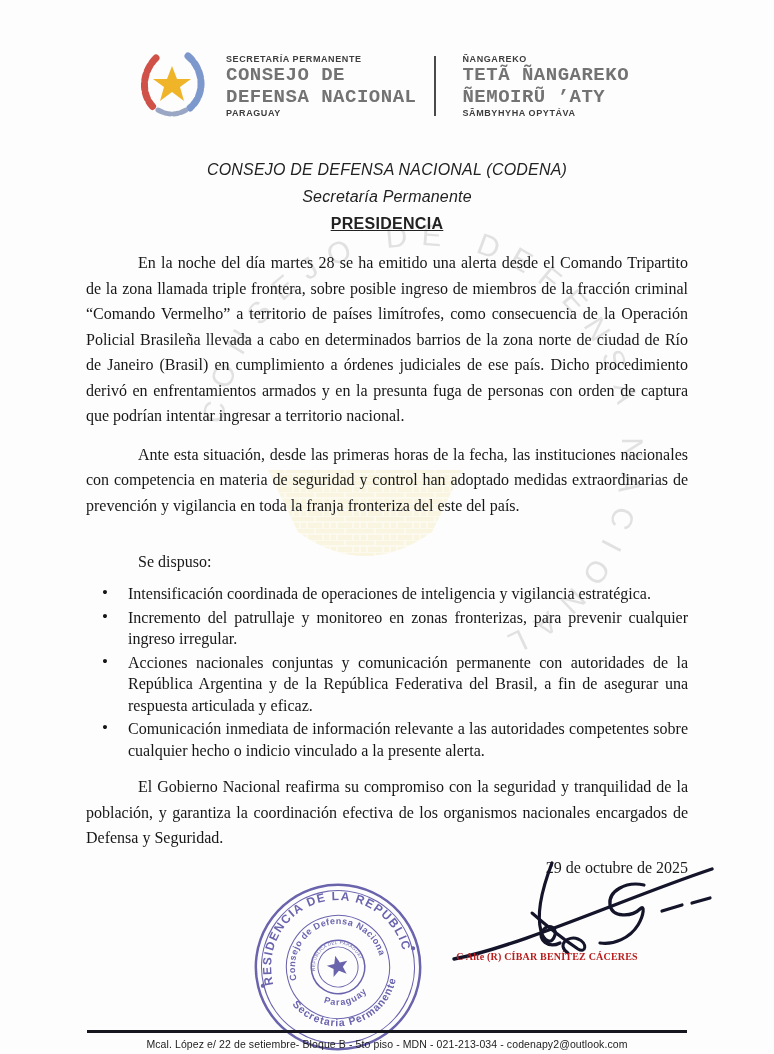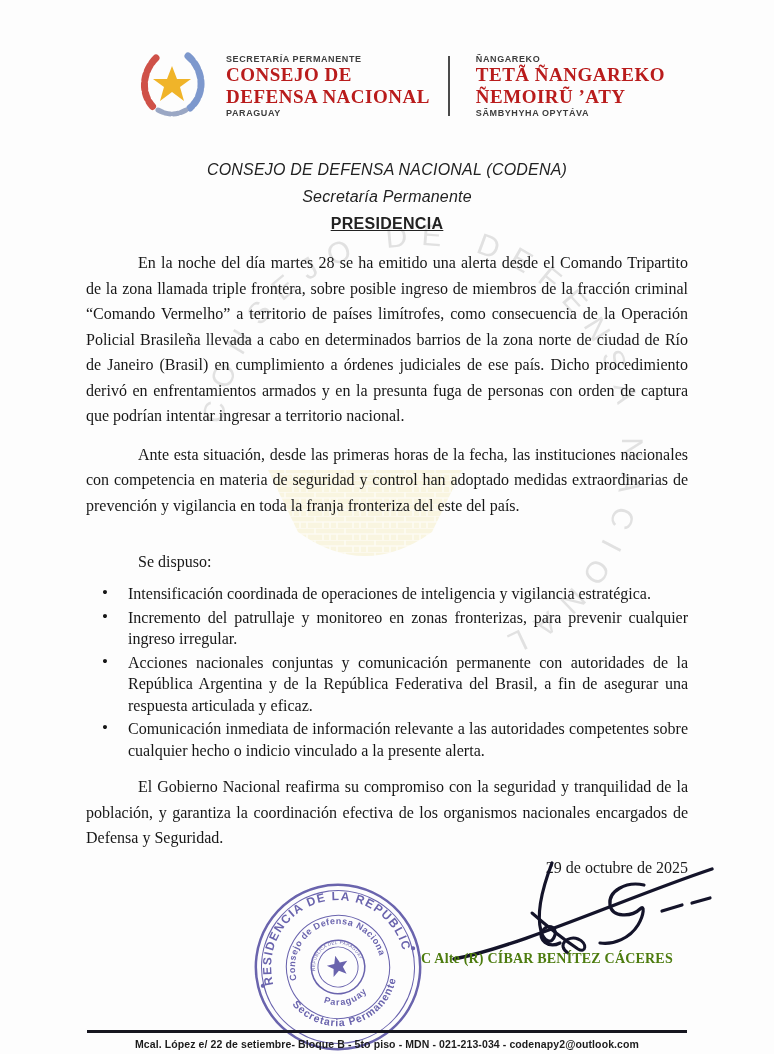--- a/index.html
+++ b/index.html
@@ -12,48 +12,48 @@
   
   .watermark { position:absolute; left:0; top:0; width:774px; height:1054px; z-index:0; pointer-events:none; }
   
   .content { position:relative; z-index:1; padding-top:44px; }
   
   .header { display:flex; align-items:center; margin-left:130px; height:84px; }
   .logo { width:84px; height:80px; flex:0 0 auto; }
   .hdr-block { margin-left:12px; }
   .hdr-small { font-family:"Liberation Sans", sans-serif; font-weight:bold; font-size:9px;
                letter-spacing:0.6px; color:#3d3d3d; }
-  .hdr-big { font-family:Liberation Serif, serif; font-weight:bold; font-size:19px;
-             line-height:22px; color:#b91c1c; letter-spacing:0.5px; }
+  .hdr-big { font-family:Liberation Mono, monospace; font-weight:bold; font-size:19px;
+             line-height:22px; color:#737373; letter-spacing:0.5px; }
   .hdr-divider { width:2px; height:60px; background:#4a4a4a; margin:0 14px 0 18px; }
   
   .title-block { text-align:center; margin-top:28px; font-family:"Liberation Sans", sans-serif;
                  font-size:16px; color:#222; line-height:27px; }
   .title-main { letter-spacing:0.2px;font-style:italic; }
   .title-comunicado { font-weight:bold; text-decoration:underline; letter-spacing:0.3px; }
   
   .body-text { margin:0 86px; font-size:16px; color:#171717; }
   .para { text-align:justify; text-indent:52px; line-height:25.5px; margin-top:13px; }
   .se-dispuso { text-indent:52px; margin-top:31px; line-height:25px; }
   .bullets { list-style:none; margin-top:9px; }
   .bullets li { position:relative; padding-left:42px; text-align:justify; line-height:21.5px; margin-top:2px; }
   .bullets li::before { content:"•"; position:absolute; left:16px; top:-1px; font-size:17px; }
   .closing { text-align:justify; text-indent:52px; line-height:25.5px; margin-top:13px; }
   .date-line { text-align:right; margin:8px 86px 0 0; font-size:16px; }
   
   .sign-area { position:relative; height:160px; margin-top:2px; }
   .stamp { position:absolute; left:252px; top:2px; width:172px; height:172px; transform:rotate(-14deg); opacity:0.88; }
   .signature-ink { position:absolute; left:448px; top:-24px; width:272px; height:120px; }
   .sign-text { position:absolute; left:372px; top:72px; width:350px; text-align:center; }
-  .sign-name { font-weight:bold; font-size:14px; color:#4d7c0f; letter-spacing:0.2px; }
+  .sign-name { font-weight:bold; font-size:10px; color:#b91c1c; letter-spacing:0.2px; }
   .sign-title { font-size:13.5px; color:#2a2a2a; margin-top:3px; }
   
   .footer { position:absolute; left:0; bottom:4px; width:774px; z-index:1; }
   .footer-rule { width:600px; margin:0 auto; border-top:3px solid #16161f; }
-  .footer-text { text-align:center; font-family:"Liberation Sans", sans-serif; font-weight:bold;
+  .footer-text { text-align:center; font-family:"Liberation Sans", sans-serif; font-weight:normal;
                  font-size:10.5px; color:#1c1c1c; margin-top:5px; letter-spacing:0.1px; }
 </style>
 </head>
 <body>
 
 <div class="page">
 
   <svg class="watermark" viewBox="0 0 774 1054">
     <defs>
       <pattern id="bricks" width="30" height="12" patternUnits="userSpaceOnUse">

